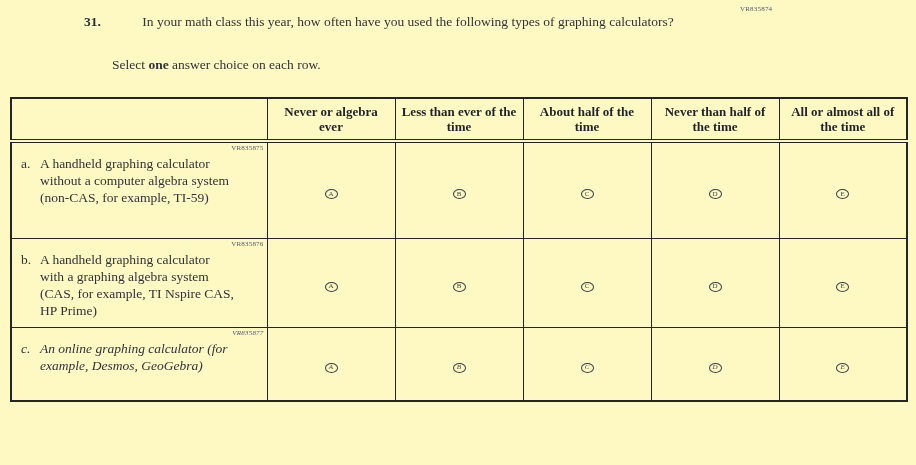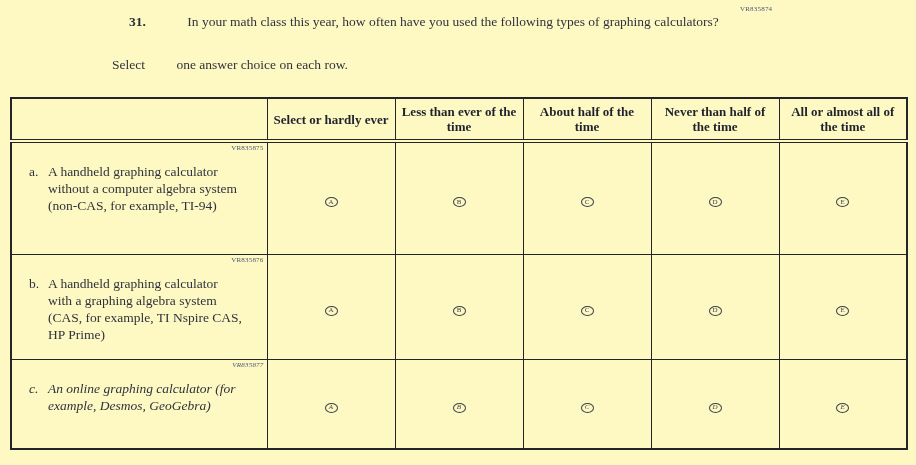--- a/index.html
+++ b/index.html
@@ -14,39 +14,39 @@
   .form-code{
     position:absolute;left:740px;top:5px;
     font-size:7px;letter-spacing:.2px;color:#4d5870;
   }
   .question{
     position:absolute;left:84px;top:13px;
     display:flex;align-items:flex-start;
   }
   .q-number{
     font-weight:bold;font-size:13.5px;line-height:17px;
-    width:28px;flex:0 0 28px;color:#2b2e38;margin-left:45px;
+    width:28px;flex:0 0 28px;color:#2b2e38;
   }
   .q-text{
     font-size:13.5px;line-height:17px;width:592px;color:#2f323c;text-align:center;
   }
   .instruction{
     position:absolute;left:112px;top:57px;
     font-size:13.5px;color:#2f323c;
   }
-  .instruction b{font-weight:normal;margin-left:28px;}
+  .instruction b{font-weight:bold;}
   table.grid{
     position:absolute;left:10px;top:97px;
     border-collapse:collapse;table-layout:fixed;
     width:896px;
     border:2px solid #23252b;
   }
   table.grid td,table.grid th{
     border:1.5px solid #23252b;
-    padding:8px;
+    padding:0;
   }
   tr.header-row th{
     height:36px;
     vertical-align:middle;text-align:center;
     font-size:13px;line-height:15px;font-weight:bold;color:#1e222e;
     border-bottom:4px double #23252b;
     padding:2px 4px;
   }
   td.label-cell{
     position:relative;
@@ -102,33 +102,33 @@
       <col style="width:256px">
       <col style="width:128px">
       <col style="width:128px">
       <col style="width:128px">
       <col style="width:128px">
       <col style="width:128px">
     </colgroup>
     <tbody>
       <tr class="header-row">
         <th></th>
-        <th>Select or hardly ever</th>
+        <th>Never or algebra ever</th>
         <th>Less than ever of the time</th>
         <th>About half of the time</th>
         <th>Never than half of the time</th>
         <th>All or almost all of the time</th>
       </tr>
 
       <tr class="row-a">
         <td class="label-cell">
           <div class="row-code">VR835875</div>
           <div class="item">
             <span class="item-letter">a.</span>
-            <span class="item-text">A handheld graphing calculator without a computer algebra system (non-CAS, for example, TI-94)</span>
+            <span class="item-text">A handheld graphing calculator without a computer algebra system (non-CAS, for example, TI-59)</span>
           </div>
         </td>
         <td class="option-cell"><span class="bubble">A</span></td>
         <td class="option-cell"><span class="bubble">B</span></td>
         <td class="option-cell"><span class="bubble">C</span></td>
         <td class="option-cell"><span class="bubble">D</span></td>
         <td class="option-cell"><span class="bubble">E</span></td>
       </tr>
 
       <tr class="row-b">

